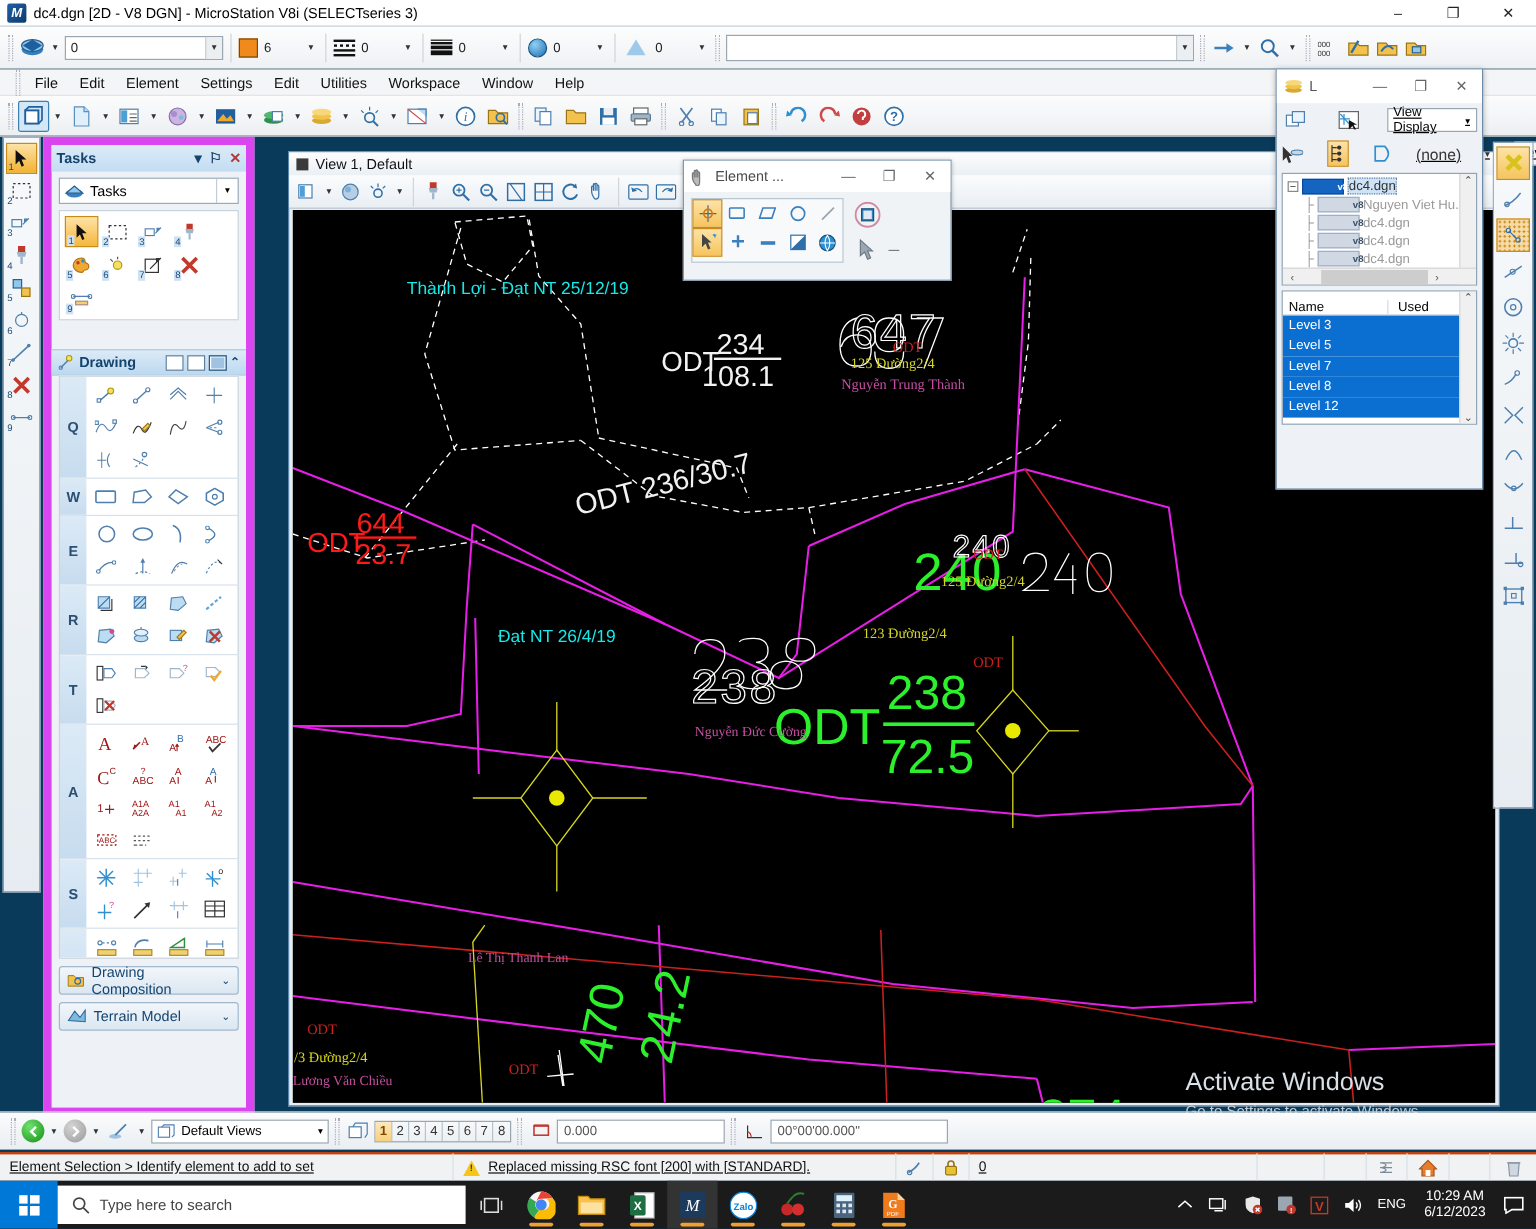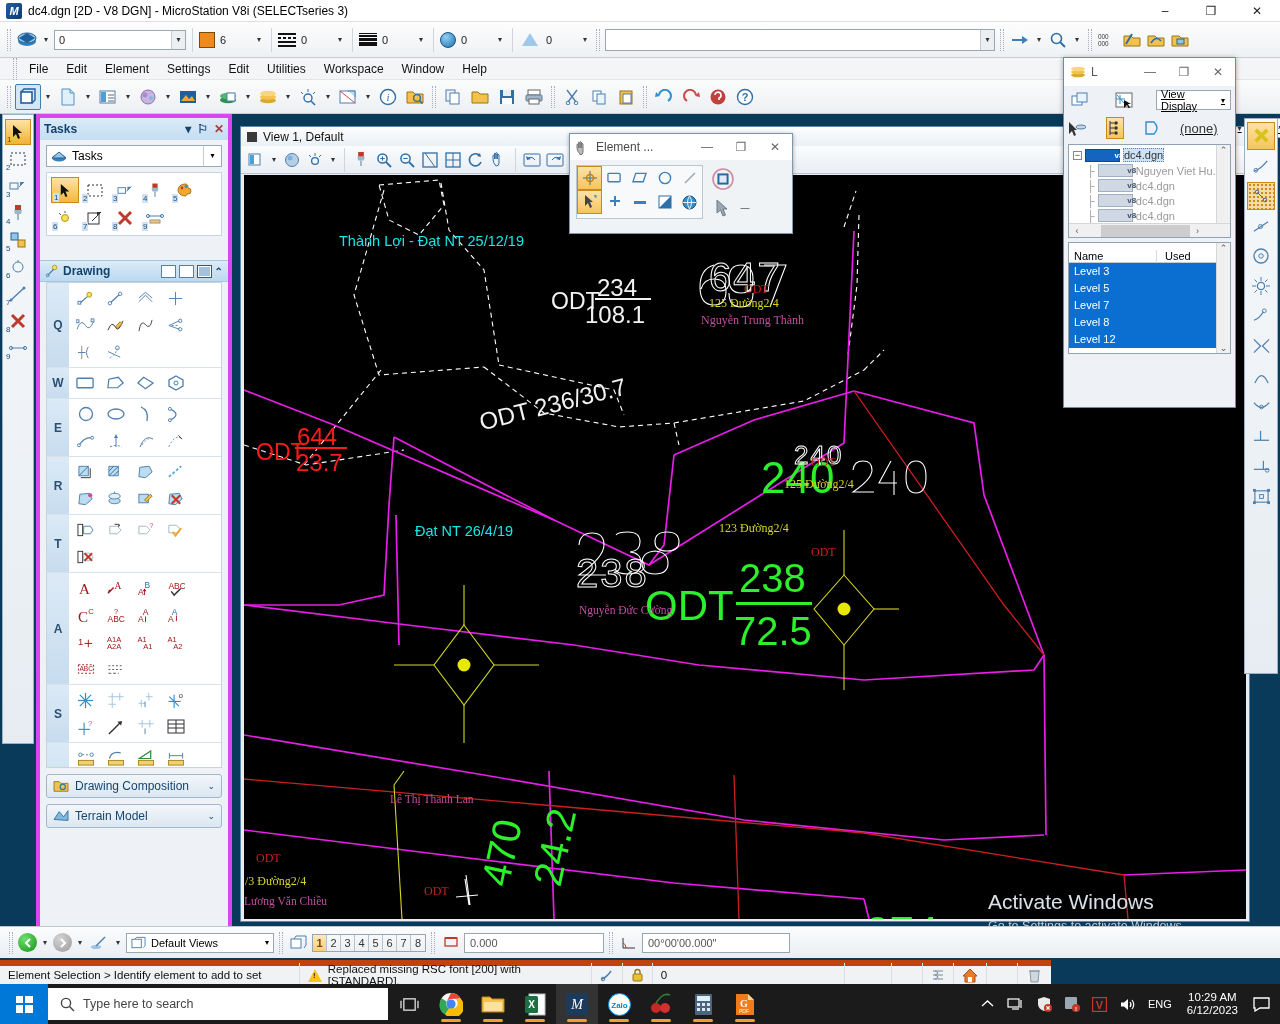--- a/index.html
+++ b/index.html
@@ -73,22 +73,22 @@
     position:absolute; left:0; top:80px; width:1280px; height:34px;
     background: linear-gradient(#fcfcfc,#eceff2);
     border-bottom:1px solid #c8ccd0;
     display:flex; align-items:center; gap:1px; padding-left:4px;
   }
   .ico { width:26px;height:26px;display:flex;align-items:center;justify-content:center;font-size:15px; }
   .ico.sel { border:1px solid #3c7fb1; background:#d4e7f6; border-radius:2px;}
 
   
   .tasks-panel {
-    position:absolute; left:36px; top:114px; width:196px; height:816px;
-    background:#eef2f6; border:4px solid #d946ef;
+    position:absolute; left:36px; top:114px; width:176px; height:816px;
+    background:#eef2f6; border:7px solid #d946ef;
   }
   .tasks-header {
     height:22px; background:linear-gradient(#dcebf7,#c3ddf2);
     display:flex;align-items:center;padding:0 4px; font-weight:bold; color:#14446e; font-size:12px;
   }
   .tasks-header .hb { margin-left:auto; display:flex; gap:6px; align-items:center; font-size:12px;}
   .tasks-combo {
     margin:5px 6px; height:22px; background:#fff; border:1px solid #9ab; display:flex;align-items:center;
     padding-left:4px; font-size:12px;
   }
@@ -216,22 +216,22 @@
   .viewbox { height:20px; border:1px solid #9ba7b0; background:#fff; display:flex; align-items:center; padding:0 4px; gap:5px; font-size:11px;}
   .vnums { display:flex; border:1px solid #9aa6af; height:18px;}
   .vnums span { width:14px; text-align:center; font-size:11px; line-height:16px; border-right:1px solid #b8c2ca; color:#333;}
   .vnums span:last-child{border-right:none;}
   .vnums span.on { background:linear-gradient(#fde8bd,#f8cf7c); color:#7a4a00; font-weight:bold;}
   .field { height:20px; border:1px solid #9ba7b0; background:#fff; font-size:11px; color:#555;
            display:flex;align-items:center; padding-left:5px;}
 
   
   .statusbar {
-    position:absolute; left:0; top:960px; width:1051px; height:24px;
-    background:#f0f2f4; border-top:6px solid #c2410c; display:flex; align-items:center; font-size:11.5px; color:#111;
+    position:absolute; left:0; top:960px; width:1280px; height:24px;
+    background:#f0f2f4; border-top:2px solid #c2410c; display:flex; align-items:center; font-size:11.5px; color:#111;text-decoration:underline;
   }
   .sb-seg { height:24px; display:flex; align-items:center; padding:0 8px; border-right:1px solid #d9dfe4;}
   .sb-warn { width:15px;height:13px; margin-right:6px; position:relative;}
   .sb-warn::before{ content:""; position:absolute; left:0;top:0; width:0;height:0;
      border-left:7px solid transparent;border-right:7px solid transparent;border-bottom:13px solid #f5c518;}
   .sb-warn::after{ content:"!"; position:absolute; left:5.5px; top:2px; font-size:8px; font-weight:bold; color:#4a3a00;}
 
   
   .taskbar { position:absolute; left:0; top:984px; width:1280px; height:40px; background:#1b1b1b; display:flex; align-items:center;}
   .startbtn { width:48px;height:40px; background:#0078d7; display:flex;align-items:center;justify-content:center;}

